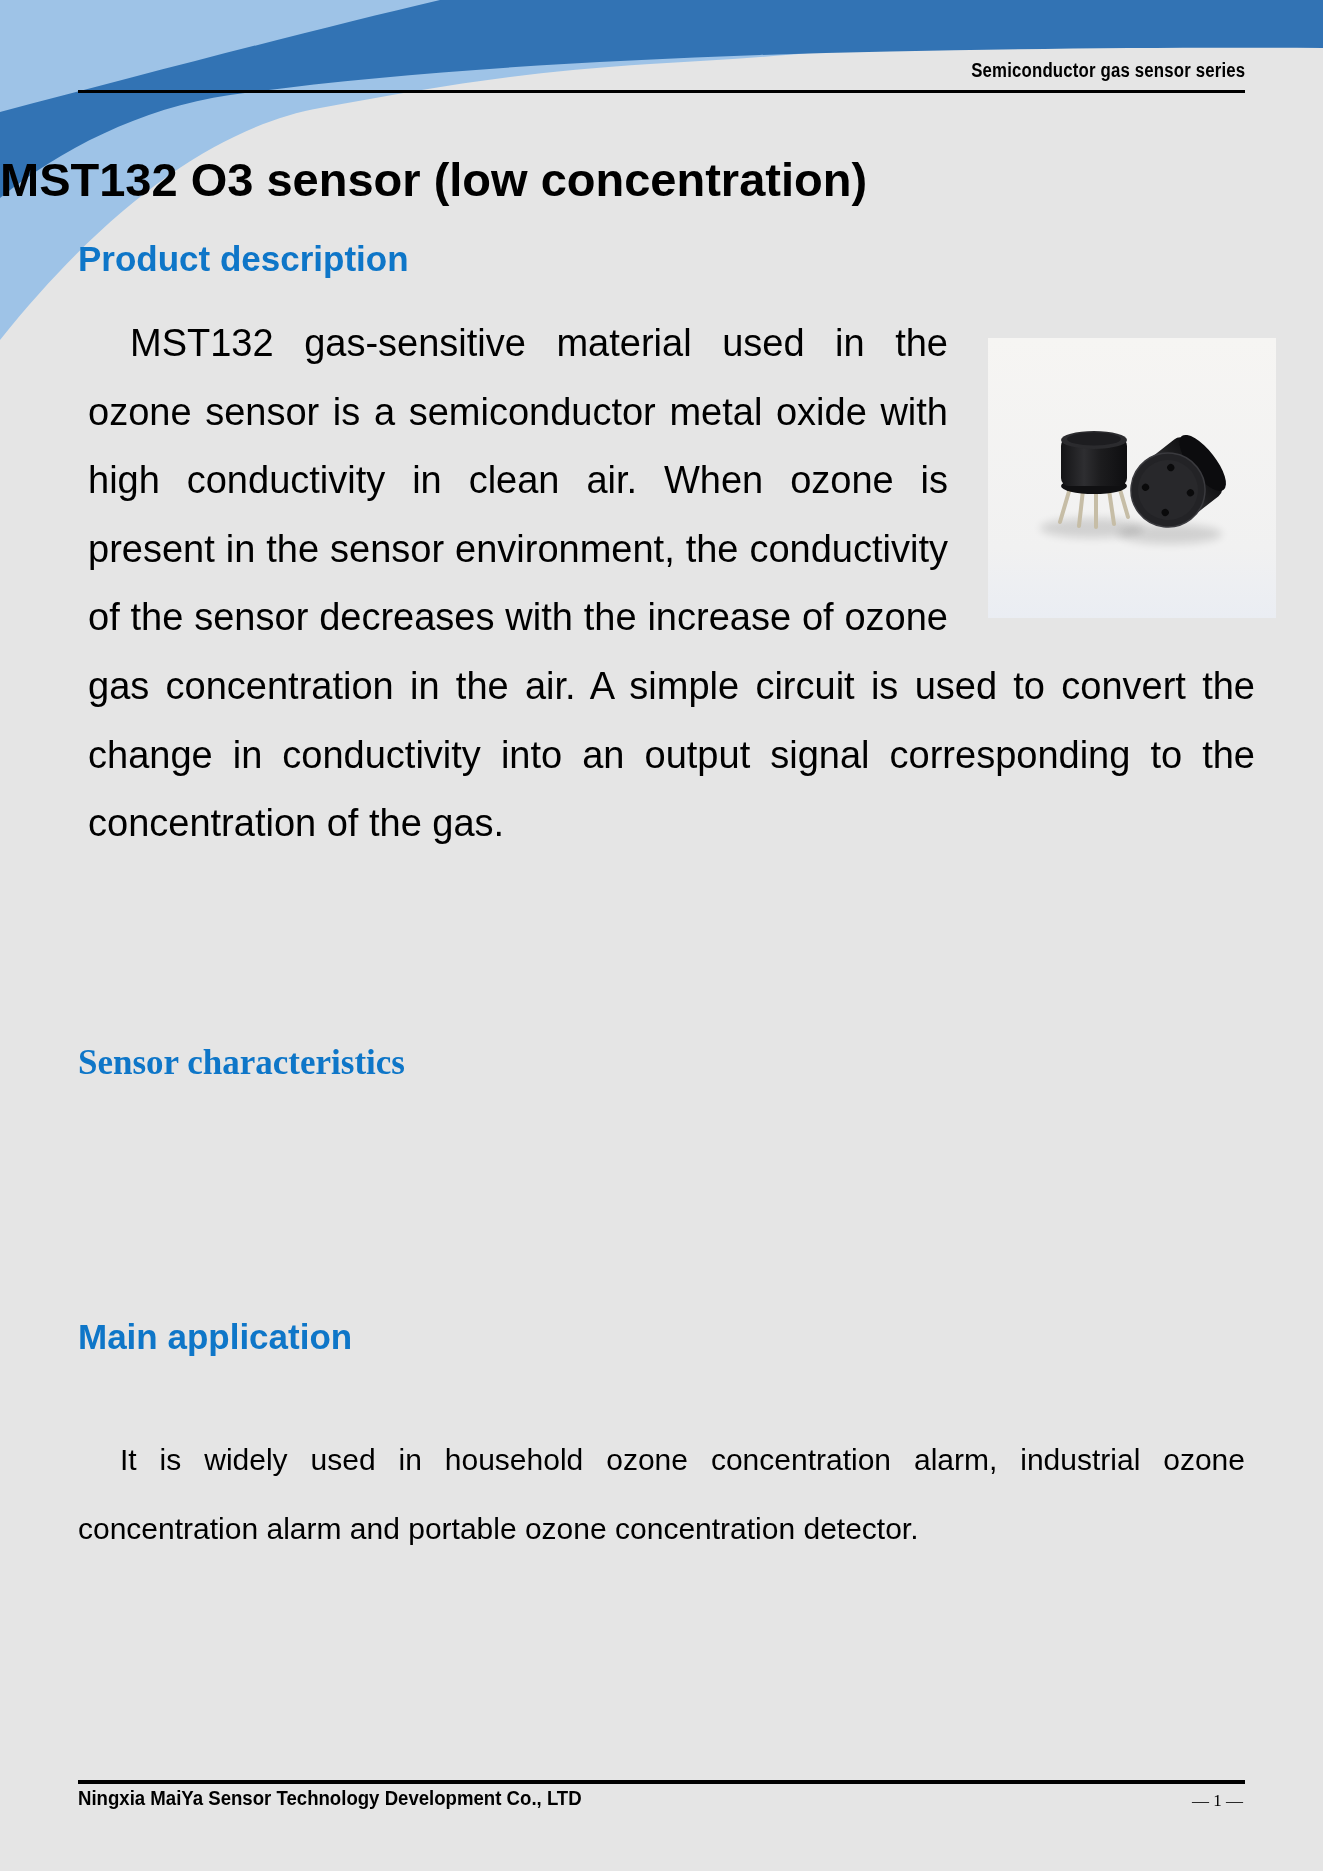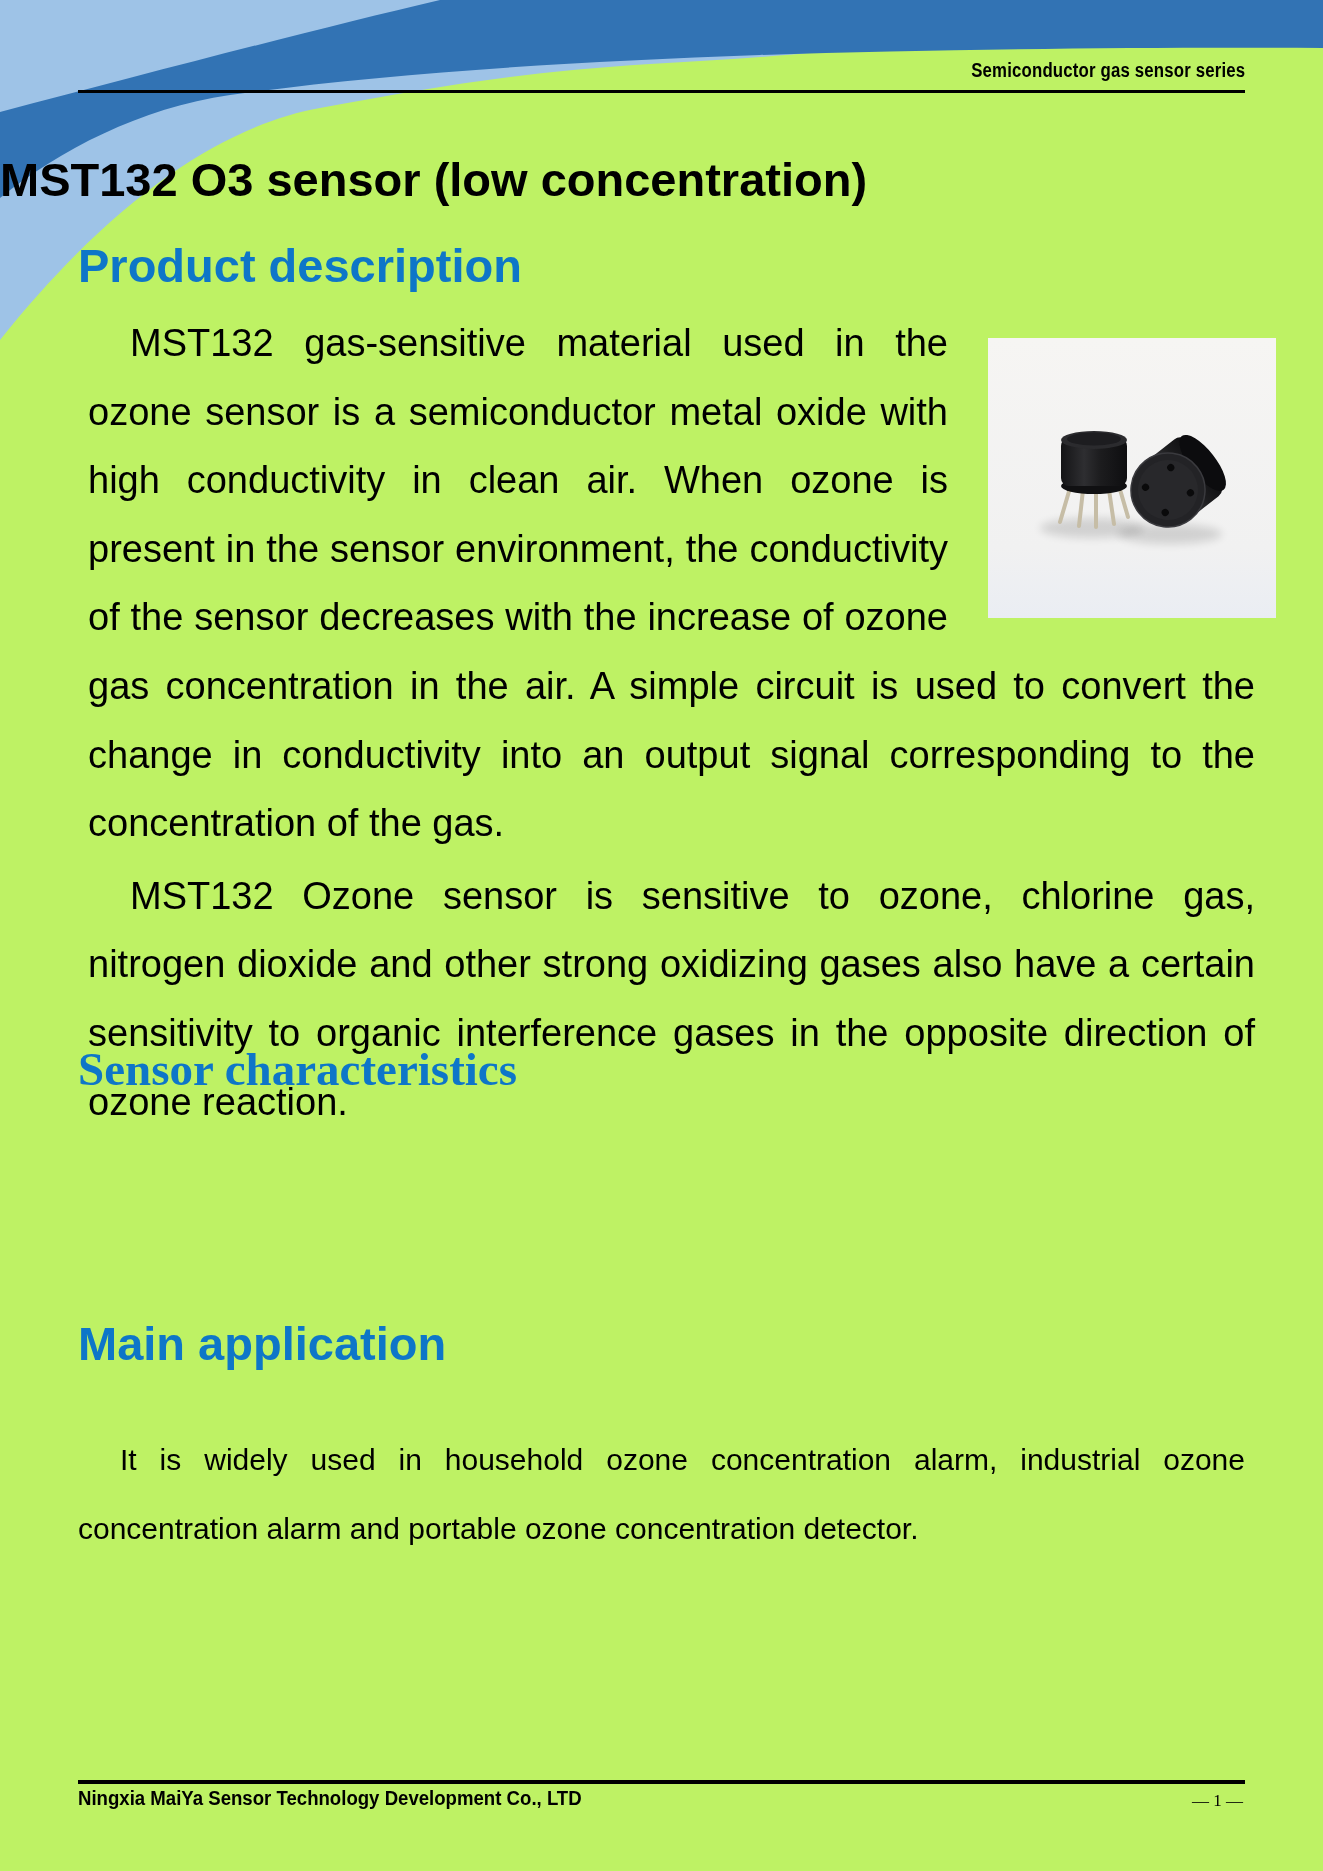--- a/index.html
+++ b/index.html
@@ -1,39 +1,39 @@
 <!DOCTYPE html>
 <html><head>
 <meta charset="utf-8">
 <style>
   html,body{margin:0;padding:0;background:#ffffff;}
   .page{
     position:relative;
     width:1323px;height:1871px;
-    background:#bef264;
+    background:#e5e5e5;
     overflow:hidden;
     font-family:"Liberation Sans","DejaVu Sans",sans-serif;
     color:#000;
   }
   .header-art{position:absolute;top:0;left:0;width:1323px;height:360px;pointer-events:none;}
   .series-label{
     position:absolute;top:59px;right:78px;
     font-size:20px;font-weight:bold;color:#000;
     transform:scaleX(0.84);transform-origin:100% 50%;
     white-space:nowrap;letter-spacing:0.2px;
   }
   .rule-top{position:absolute;left:78px;top:90px;width:1167px;height:3px;background:#000;}
   .doc-title{
     position:absolute;top:153px;left:0;width:1323px;
     font-size:47px;font-weight:bold;line-height:1.15;
     letter-spacing:0px;
   }
   .h-blue{
     position:absolute;left:78px;
-    font-size:47px;font-weight:bold;color:#0E76C8;line-height:1.1;
+    font-size:35px;font-weight:bold;color:#0E76C8;line-height:1.1;
     white-space:nowrap;
   }
   .h-product{top:240px;}
   .h-sensor{top:1044px;font-family:Liberation Serif, serif;}
   .h-main{top:1318px;}
   .flow{
     position:absolute;left:78px;top:309px;width:1167px;
     font-size:38px;line-height:68.6px;text-align:justify;
     hyphens:none;overflow-wrap:normal;margin-left:10px;
   }
@@ -75,21 +75,20 @@
   <div class="series-label">Semiconductor gas sensor series</div>
   <div class="rule-top"></div>
 
   <div class="doc-title">MST132 O3 sensor (low concentration)</div>
 
   <div class="h-blue h-product">Product description</div>
 
   <div class="flow">
     <div class="photo-spacer"></div>
     <p class="body-p">MST132 gas-sensitive material used in the ozone sensor is a semiconductor metal oxide with high conductivity in clean air. When ozone is present in the sensor environment, the conductivity of the sensor decreases with the increase of ozone gas concentration in the air. A simple circuit is used to convert the change in conductivity into an output signal corresponding to the concentration of the gas.</p>
-    <p class="body-p">MST132 Ozone sensor is sensitive to ozone, chlorine gas, nitrogen dioxide and other strong oxidizing gases also have a certain sensitivity to organic interference gases in the opposite direction of ozone reaction.</p>
   </div>
 
   <div class="photo">
     <svg viewBox="0 0 288 280" width="288" height="280" aria-hidden="true">
       <defs>
         <linearGradient id="pg" x1="0" y1="0" x2="0" y2="1">
           <stop offset="0" stop-color="#f6f5f3"></stop>
           <stop offset="0.75" stop-color="#f1f1f1"></stop>
           <stop offset="1" stop-color="#eaedf3"></stop>
         </linearGradient>

